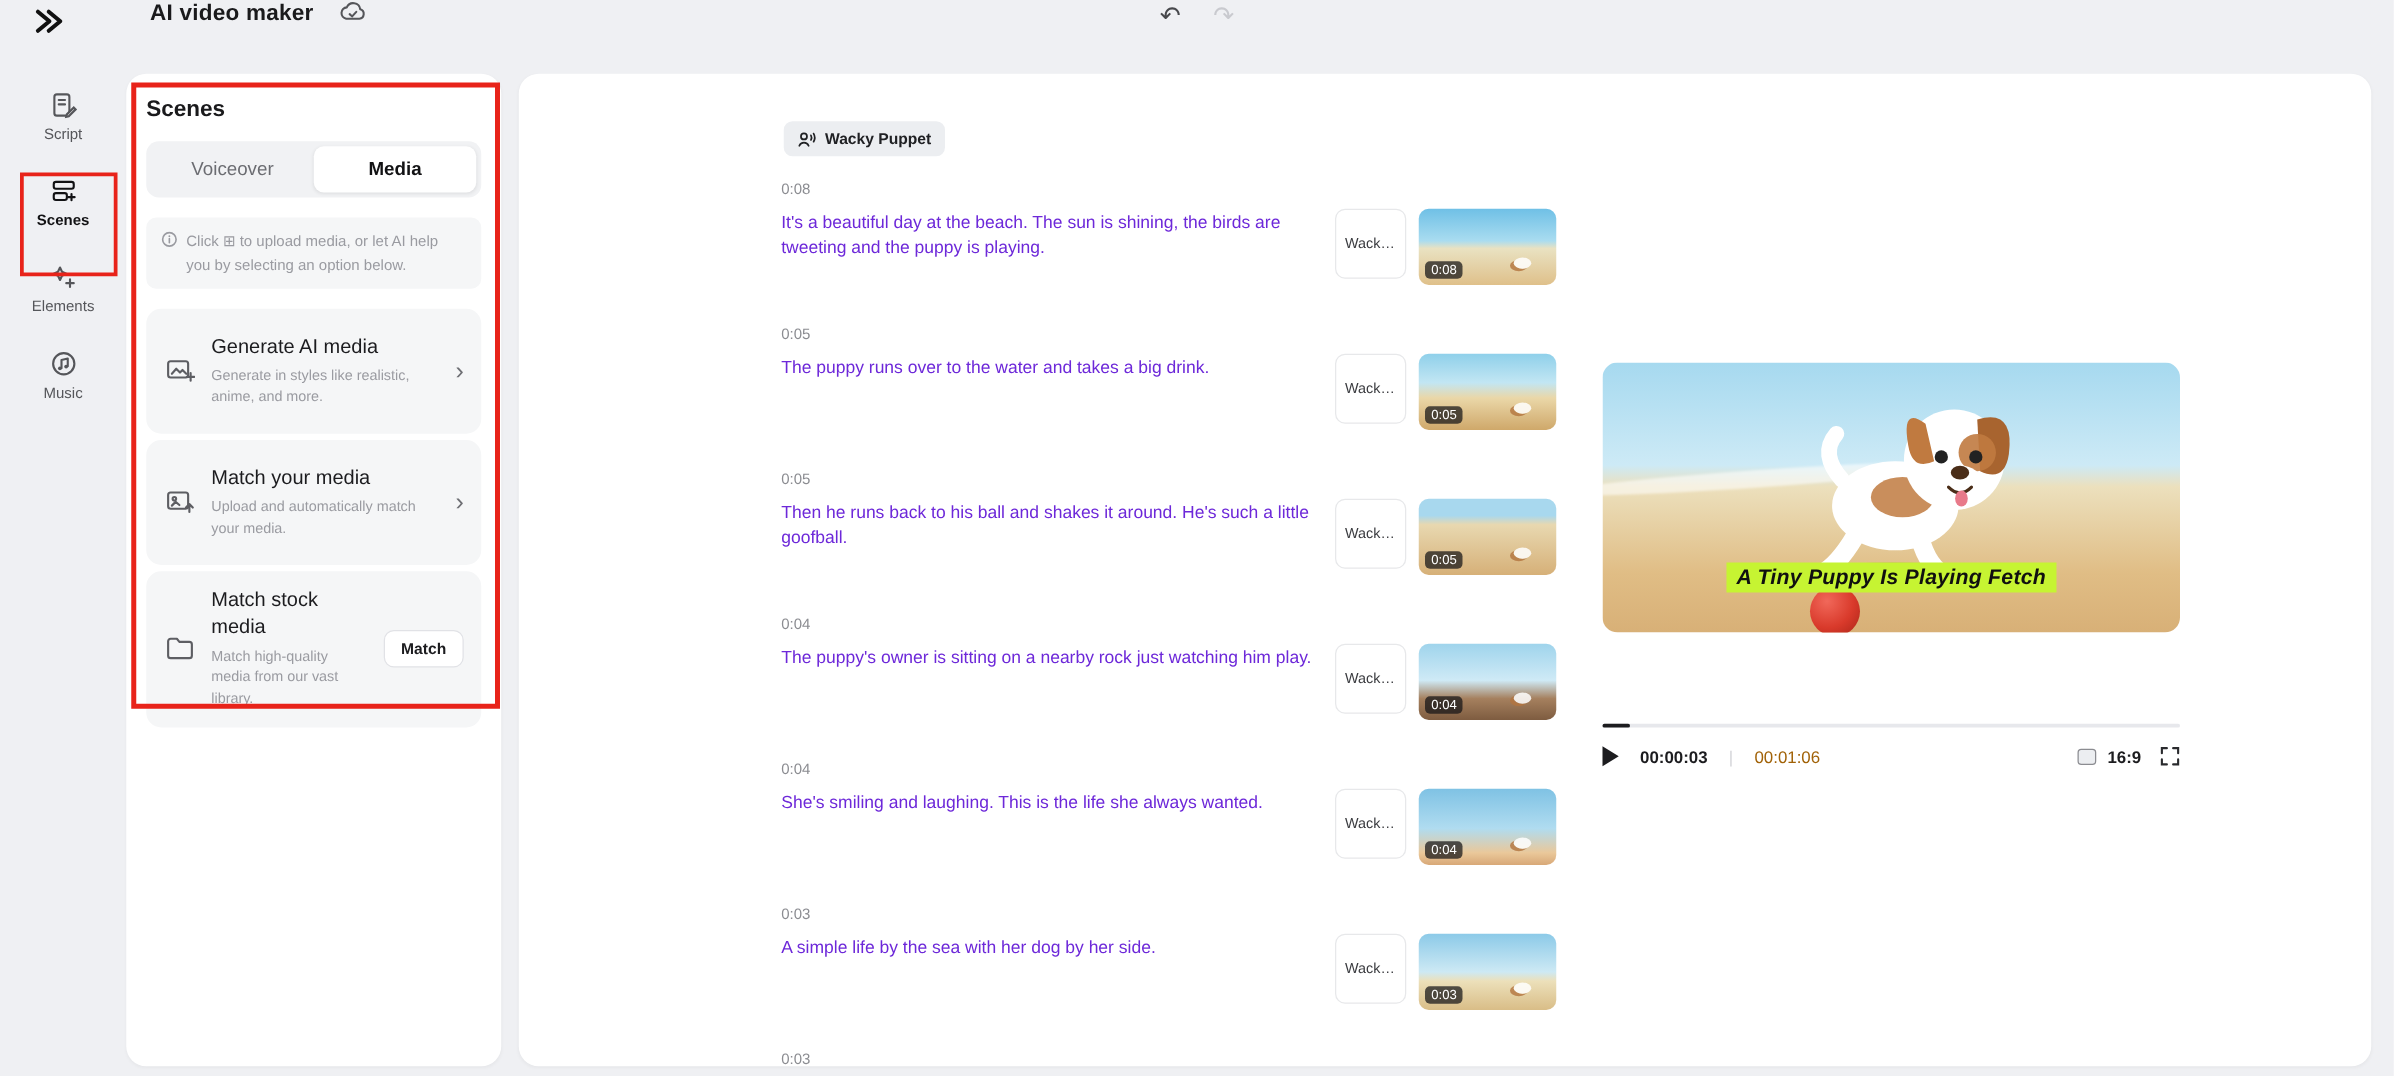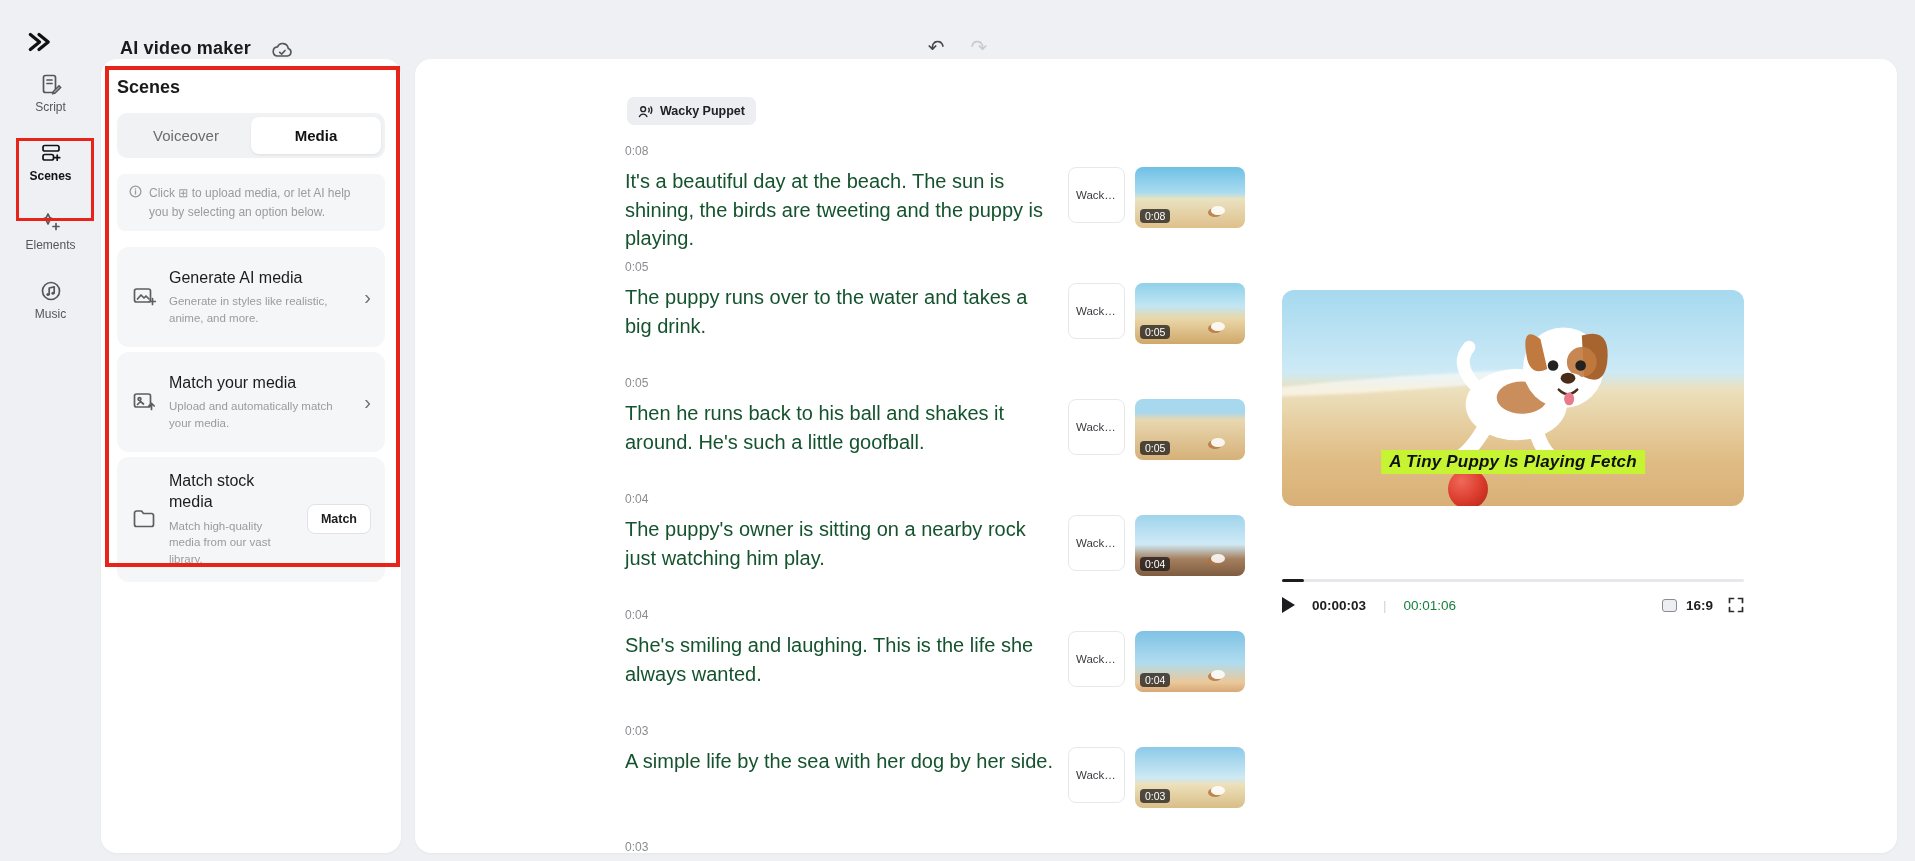--- a/index.html
+++ b/index.html
@@ -1,21 +1,21 @@
 <!DOCTYPE html>
 <html style="--accent: #0fc2d0; --annotation: #e8231a; --highlight: #c6f432;"><head>
 <meta charset="utf-8">
 <style>
   * { margin:0; padding:0; box-sizing:border-box; }
   html,body { width:1915px; height:861px; overflow:hidden; }
   body { font-family:"Liberation Sans", sans-serif; background:#eff0f3; color:#1a1a1c; }
   .app { position:relative; width:1915px; height:861px; }
 
   
-  .topbar { position:absolute; left:0; top:0; width:100%; height:59px; display:flex; align-items:flex-end; padding:0 22px; }
+  .topbar { position:absolute; left:0; top:0; width:100%; height:59px; display:flex; align-items:flex-start; padding:0 22px; }
   .logo { width:34px; height:34px; display:flex; align-items:center; justify-content:center; cursor:pointer; }
   .app-title { font-size:18px; font-weight:bold; margin-left:64px; letter-spacing:.2px; }
   .cloud-btn { margin-left:20px; display:flex; align-items:center; color:#55565a; cursor:pointer; }
   .center-ctrls { position:absolute; left:50%; transform:translateX(-50%); display:flex; gap:26px; align-items:center; }
   .undo { font-size:20px; color:#47484c; cursor:pointer; }
   .redo { font-size:20px; color:#c9cacf; cursor:pointer; }
   .right-ctrls { margin-left:auto; display:flex; align-items:center; gap:16px; }
   .btn-editmore { background:#e9eaee; border:none; border-radius:8px; padding:10px 16px; font-size:14.5px; font-family:inherit; color:#1a1a1c; cursor:pointer; }
   .btn-export { background:var(--accent,#0fc2d0); border:none; border-radius:8px; padding:10px 20px; font-size:14.5px; font-weight:bold; font-family:inherit; color:#fff; cursor:pointer; }
   .icon-btn { width:30px; height:30px; display:flex; align-items:center; justify-content:center; color:#36373b; cursor:pointer; font-size:20px; }
@@ -45,21 +45,21 @@
   .card-chevron { flex:none; color:#6e6f74; font-size:20px; }
   .btn-match { flex:none; background:#fff; border:1px solid #e1e2e6; border-radius:8px; padding:7px 13px; font-size:12.5px; font-weight:bold; font-family:inherit; color:#1c1c1f; cursor:pointer; }
 
   
   .main-card { position:absolute; left:415px; top:59px; width:1482px; height:794px; background:#fff; border-radius:16px; overflow:hidden; box-shadow:0 1px 3px rgba(0,0,0,.04); }
   .voice-badge { position:absolute; left:212px; top:38px; background:#eceef1; border-radius:7px; padding:7px 11px; display:flex; align-items:center; gap:7px; font-size:12.5px; font-weight:bold; color:#202124; cursor:pointer; }
   .scene-list { position:absolute; left:210px; top:85px; width:620px; }
   .scene-row { min-height:116px; }
   .scene-time { font-size:12px; color:#8b8c91; }
   .scene-body { display:flex; align-items:flex-start; margin-top:9px; }
-  .scene-text { width:432px; font-size:20px; line-height:1.43; color:#14532d; cursor:text; }
+  .scene-text { width:432px; font-size:14px; line-height:1.43; color:#6d28d9; cursor:text; }
   .scene-media { margin-left:auto; display:flex; gap:10px; align-items:flex-start; }
   .voice-chip { width:57px; height:56px; background:#fff; border:1px solid #e7e8ea; border-radius:8px; display:flex; align-items:center; padding:0 7px; font-size:11.5px; color:#3a3b3f; cursor:pointer; }
   .voice-chip span { white-space:nowrap; overflow:hidden; text-overflow:ellipsis; }
   .thumb { position:relative; width:110px; height:61px; border-radius:8px; overflow:hidden; cursor:pointer; }
   .thumb-dur { position:absolute; left:5px; bottom:5px; background:rgba(20,20,22,.72); color:#fff; font-size:10.5px; border-radius:4px; padding:1px 5px; }
   .thumb.v1 { background:linear-gradient(180deg,#6fc0e6 0%,#a9dcf0 42%,#e9e2c2 52%,#dfc08a 100%); }
   .thumb.v2 { background:linear-gradient(180deg,#8fd0ea 0%,#c2e6f3 38%,#ead7a8 58%,#cfa86a 100%); }
   .thumb.v3 { background:linear-gradient(180deg,#a8d8ee 0%,#a8d8ee 22%,#e8d8b0 34%,#d6b078 100%); }
   .thumb.v4 { background:linear-gradient(180deg,#9fd4ec 0%,#cfeaf6 48%,#a5805e 72%,#7e5c40 100%); }
   .thumb.v5 { background:linear-gradient(180deg,#7fc2e4 0%,#b0dcf0 52%,#eac89a 84%,#d8a877 100%); }
@@ -75,21 +75,21 @@
   .puppy { position:absolute; left:27%; top:7%; width:230px; height:190px; }
   .ball { position:absolute; left:36%; top:83%; width:40px; height:40px; border-radius:50%; background:radial-gradient(circle at 34% 30%, #f1685a 0%, #d93a2b 55%, #a82417 100%); }
   .caption { position:absolute; left:50%; top:74%; transform:translateX(-50%); white-space:nowrap; font-size:17px; font-style:italic; font-weight:bold; color:#101010; background:var(--highlight,#c6f432); padding:2px 8px; letter-spacing:.2px; }
   .progress-track { position:absolute; left:867px; top:520px; width:462px; height:3px; background:#e7e8ec; border-radius:2px; cursor:pointer; }
   .progress-fill { height:100%; width:22px; background:#1c1c1f; border-radius:2px; }
   .player-ctrls { position:absolute; left:867px; top:538px; width:462px; display:flex; align-items:center; }
   .play-btn { width:0; height:0; border-left:13px solid #1c1c1f; border-top:8px solid transparent; border-bottom:8px solid transparent; cursor:pointer; }
   .time-group { display:flex; align-items:center; gap:17px; margin-left:17px; font-size:13.5px; }
   .time-cur { font-weight:bold; color:#1c1c1f; }
   .time-div { color:#d3d4d8; }
-  .time-total { color:#15803d;text-align:right; }
+  .time-total { color:#a16207;text-align:right; }
   .right-player { margin-left:auto; display:flex; align-items:center; gap:9px; }
   .ratio-ic { width:15px; height:13px; border:1.6px solid #8b8c91; border-radius:3px; background:#eceef1; cursor:pointer; }
   .ratio-label { font-size:13.5px; font-weight:bold; color:#1c1c1f; }
   .fs-btn { display:flex; cursor:pointer; color:#2a2b2e; margin-left:6px; }
 
   
   .anno { position:absolute; border-style:solid; border-color:var(--annotation,#e8231a); pointer-events:none; z-index:60; }
   .anno-nav { left:16px; top:138px; width:78px; height:83px; border-width:3px; }
   .anno-panel { left:105px; top:66px; width:295px; height:501px; border-width:4px; }
 

